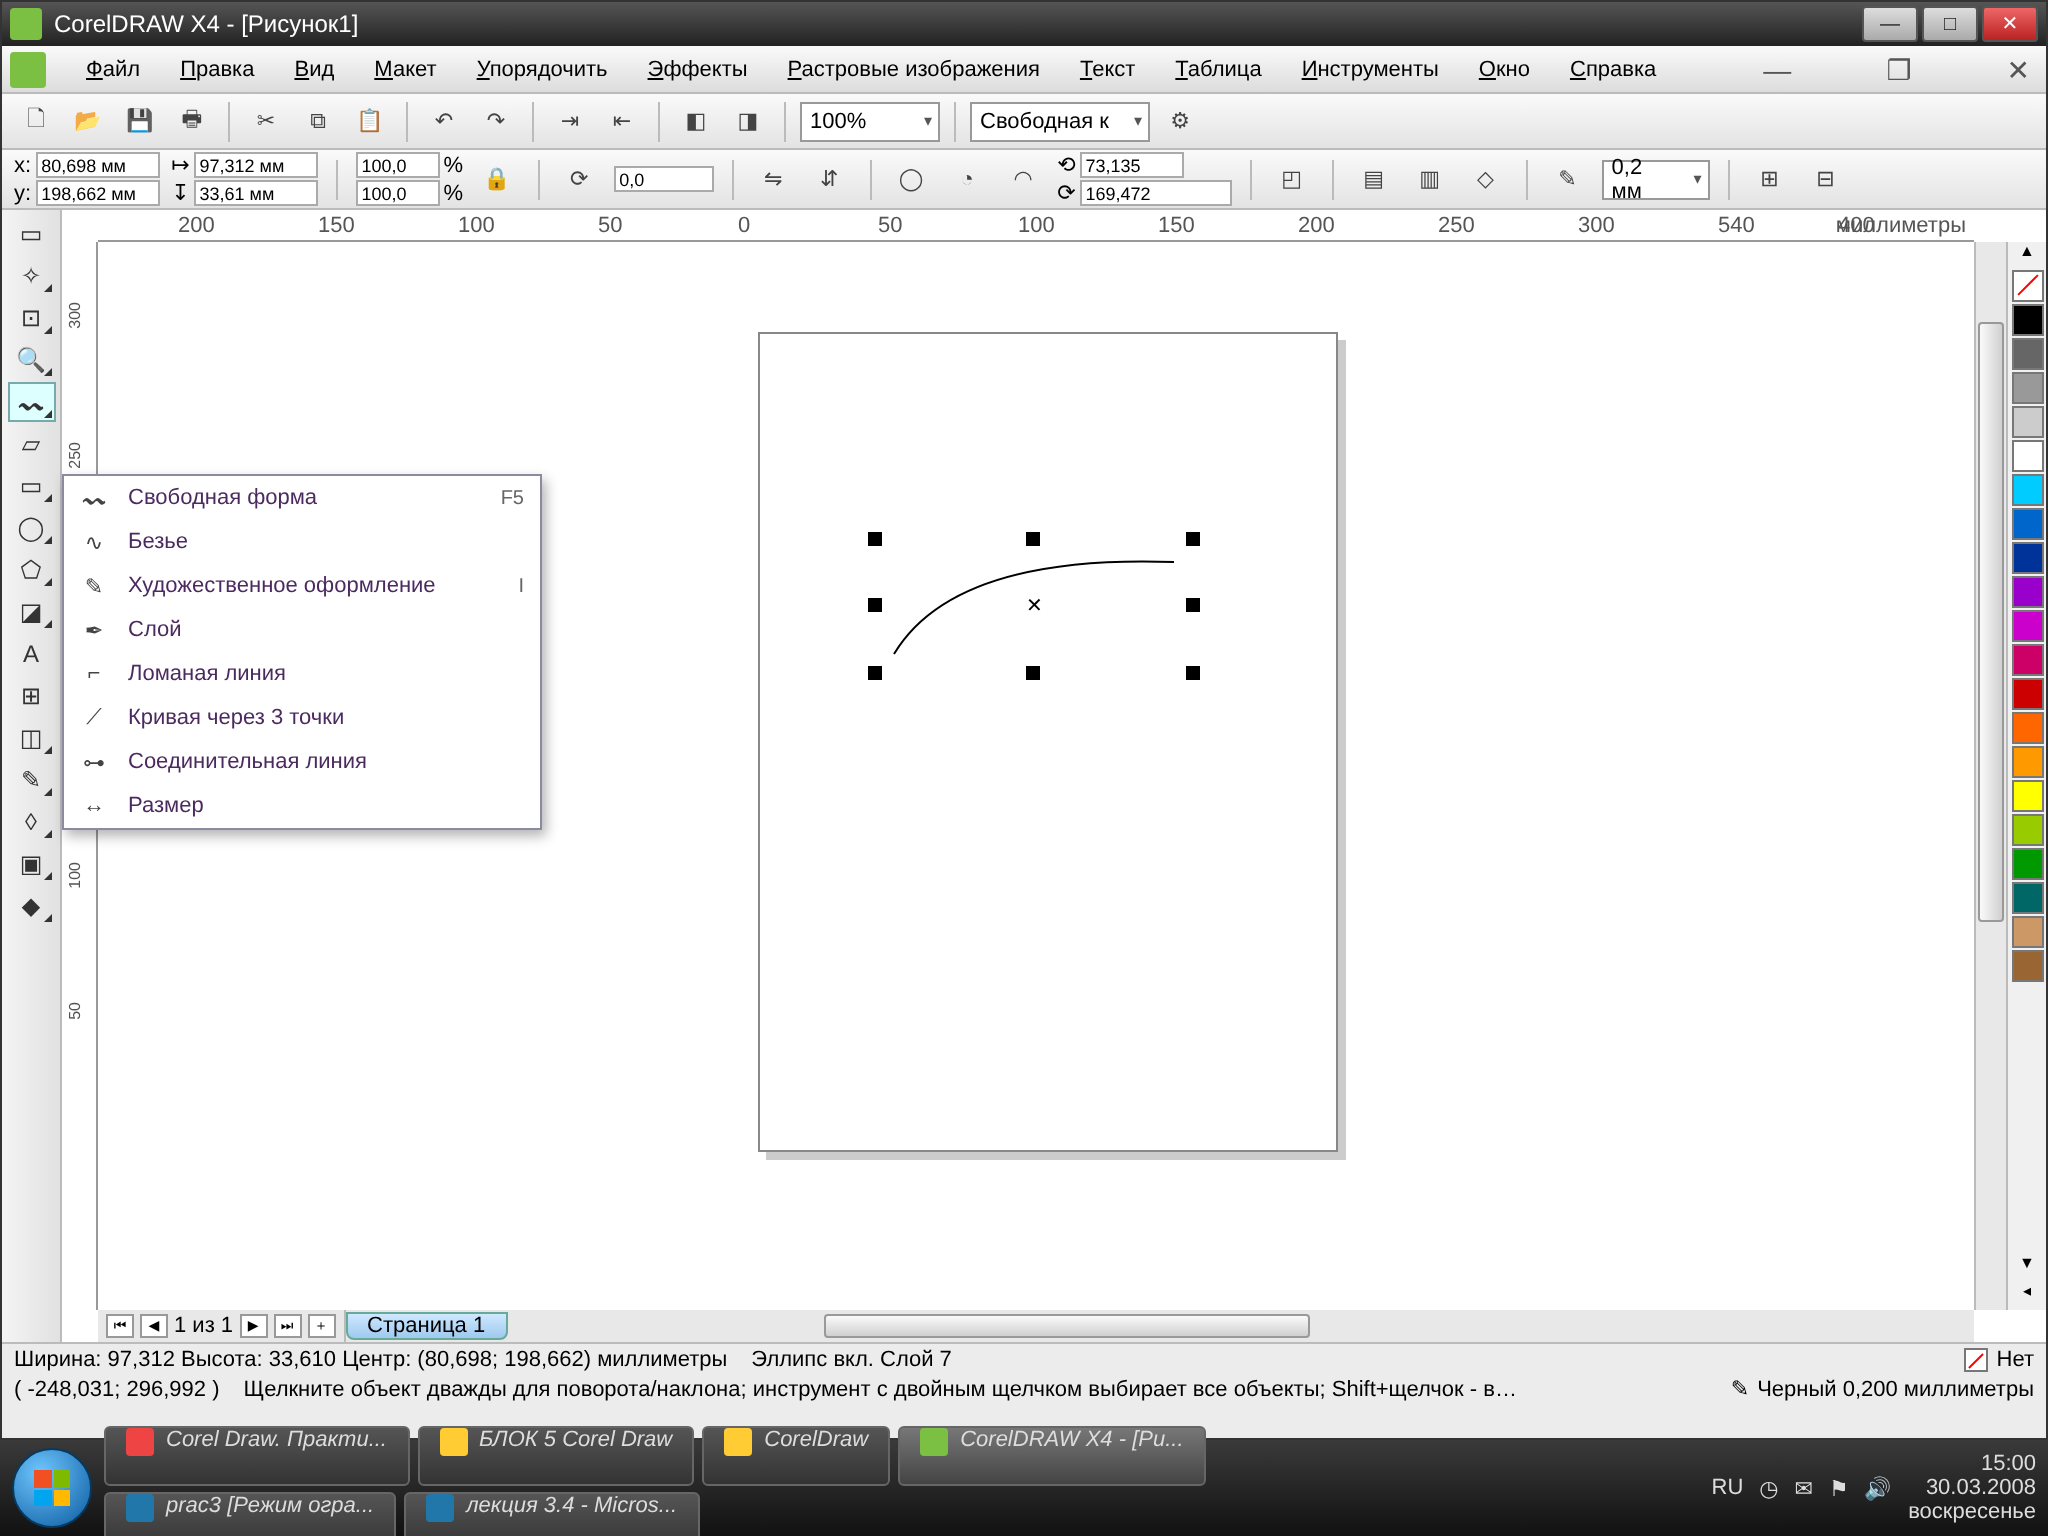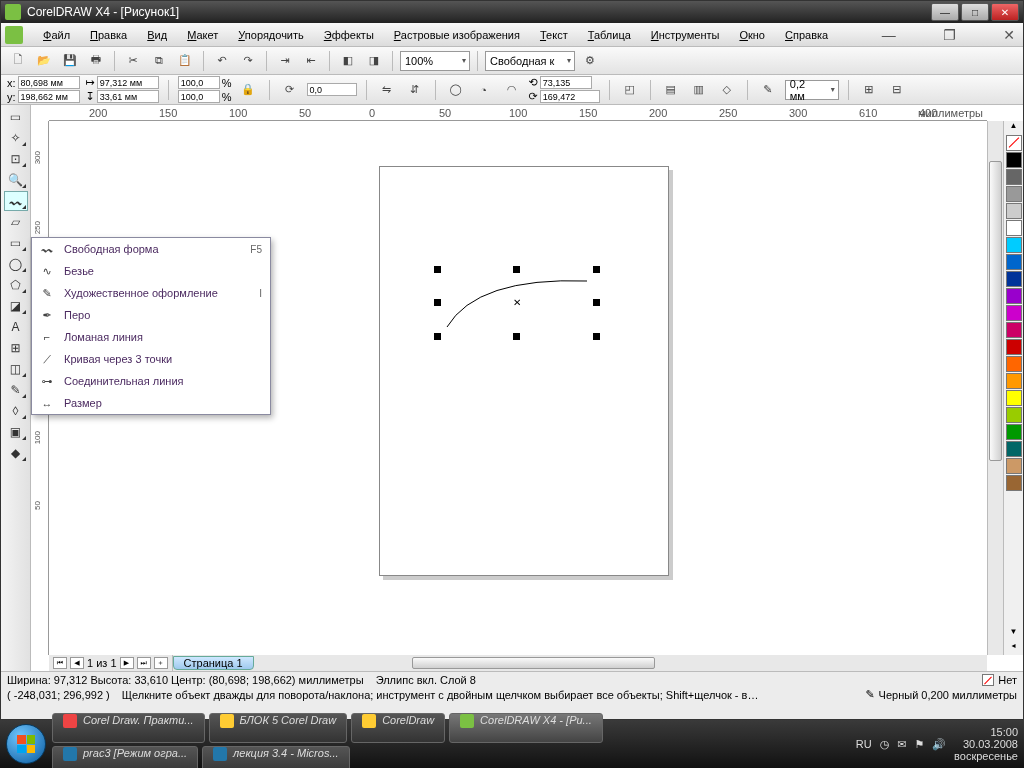--- a/index.html
+++ b/index.html
@@ -175,21 +175,21 @@
     <div class="tbtn">◯</div>
     <div class="tbtn">◔</div>
     <div class="tbtn">◠</div>
     <div class="propbox">
       <div class="proprow">
           <span>⟲</span>
           <div class="psimple" style="width:52px">73,135</div>
         </div>
       <div class="proprow">
           <span>⟳</span>
-          <div class="psimple" style="width:60px">169,472</div>
+          <div class="psimple" style="width:76px">169,472</div>
         </div>
     </div>
     <div class="tsep"></div>
     <div class="tbtn">◰</div>
     <div class="tsep"></div>
     <div class="tbtn">▤</div>
     <div class="tbtn">▥</div>
     <div class="tbtn">◇</div>
     <div class="tsep"></div>
     <div class="tbtn">✎</div>
@@ -227,21 +227,21 @@
       <span style="left:110px">150</span>
       <span style="left:180px">100</span>
       <span style="left:250px">50</span>
       <span style="left:320px">0</span>
       <span style="left:390px">50</span>
       <span style="left:460px">100</span>
       <span style="left:530px">150</span>
       <span style="left:600px">200</span>
       <span style="left:670px">250</span>
       <span style="left:740px">300</span>
-      <span style="left:810px">610</span>
+      <span style="left:810px">540</span>
       <span style="left:870px">400</span>
       <span style="right:4px">миллиметры</span>
     </div>
     <div class="ruler-v">
       <span style="top:30px">300</span>
       <span style="top:100px">250</span>
       <span style="top:170px">200</span>
       <span style="top:240px">150</span>
       <span style="top:310px">100</span>
       <span style="top:380px">50</span>
@@ -328,21 +328,21 @@
           <span>Безье</span>
           <span class="fkey"></span>
         </div>
         <div class="flyrow">
           <span class="ficon">✎</span>
           <span>Художественное оформление</span>
           <span class="fkey">I</span>
         </div>
         <div class="flyrow">
           <span class="ficon">✒</span>
-          <span>Перо</span>
+          <span>Слой</span>
           <span class="fkey"></span>
         </div>
         <div class="flyrow">
           <span class="ficon">⌐</span>
           <span>Ломаная линия</span>
           <span class="fkey"></span>
         </div>
         <div class="flyrow">
           <span class="ficon">⟋</span>
           <span>Кривая через 3 точки</span>
@@ -357,21 +357,21 @@
           <span class="ficon">↔</span>
           <span>Размер</span>
           <span class="fkey"></span>
         </div>
       </div>
   </div>
 
   <div class="statusbar">
     <div class="statusrow">
       <span>Ширина: 97,312 Высота: 33,610  Центр: (80,698; 198,662) миллиметры</span>
-      <span>Эллипс вкл. Слой 8</span>
+      <span>Эллипс вкл. Слой 7</span>
       <div class="fillbox">
         <div class="fillsw none"></div>
         <span>Нет</span>
       </div>
     </div>
     <div class="statusrow">
       <span>( -248,031; 296,992 )</span>
       <span style="overflow:hidden;text-overflow:ellipsis;white-space:nowrap;max-width:640px">Щелкните объект дважды для поворота/наклона; инструмент с двойным щелчком выбирает все объекты; Shift+щелчок - выбор не...</span>
       <div class="fillbox">
         <span>✎</span>

